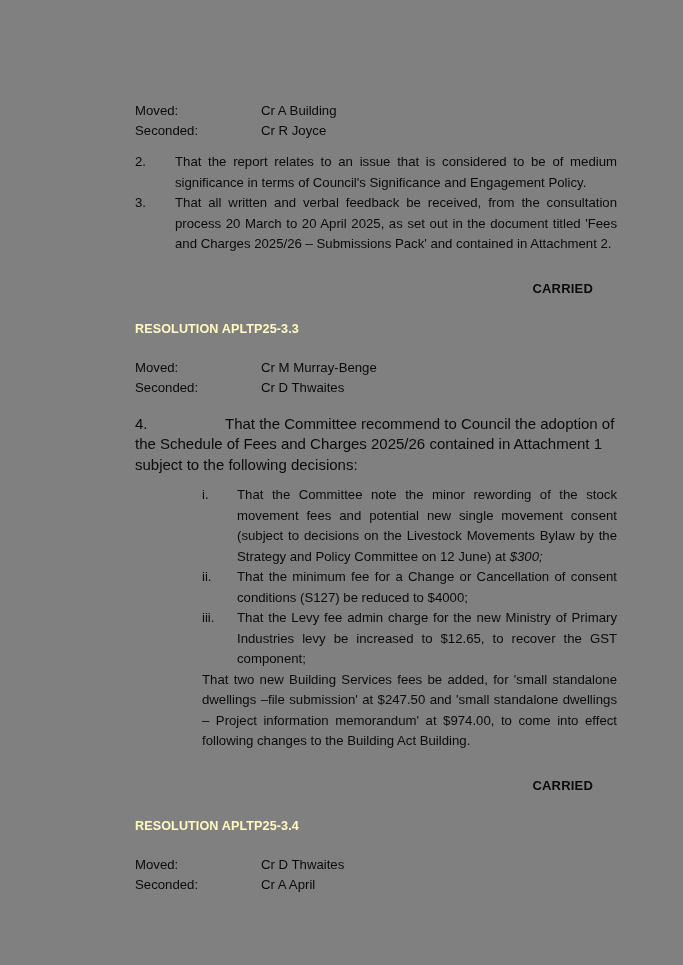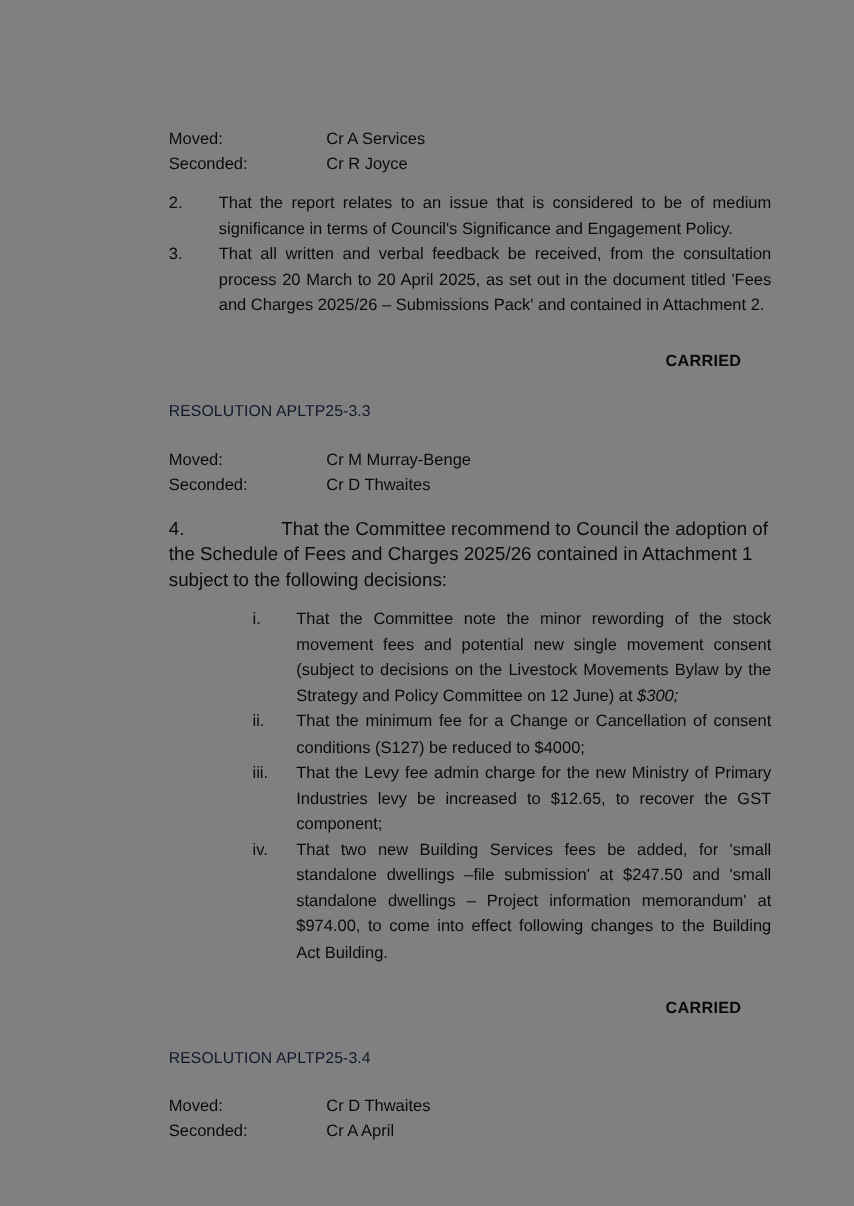--- a/index.html
+++ b/index.html
@@ -114,40 +114,40 @@
     font-weight: bold;
     text-align: right;
     letter-spacing: 0.2px;
     margin: 0;
     width: 458px;
   }
 
   
   .resolution-heading {
     font-size: 12.6px;
-    font-weight: normal;
-    color: #0f172a;
+    font-weight: bold;
+    color: #fef9c3;
     letter-spacing: 0.1px;
     margin: 0;
   }
 
   .sp-26 { height: 26px; }
   .sp-22 { height: 22px; }
   .sp-16 { height: 16px; }
 </style>
 </head>
 <body>
 
 <div class="page">
   <div class="content">
 
     <div class="mover-block">
       <div class="mover-row">
         <span class="mover-label">Moved:</span>
-        <span class="mover-name">Cr A Services</span>
+        <span class="mover-name">Cr A Building</span>
       </div>
       <div class="mover-row">
         <span class="mover-label">Seconded:</span>
         <span class="mover-name">Cr R Joyce</span>
       </div>
     </div>
 
     <div class="num-list">
 
       <div class="num-item">
@@ -198,21 +198,20 @@
         <span class="roman-marker">ii.</span>
         <span class="roman-body">That the minimum fee for a Change or Cancellation of consent conditions (S127) be reduced to $4000;</span>
       </div>
 
       <div class="roman-item">
         <span class="roman-marker">iii.</span>
         <span class="roman-body">That the Levy fee admin charge for the new Ministry of Primary Industries levy be increased to $12.65, to recover the GST component;</span>
       </div>
 
       <div class="roman-item">
-        <span class="roman-marker">iv.</span>
         <span class="roman-body">That two new Building Services fees be added, for 'small standalone dwellings –file submission' at $247.50 and 'small standalone dwellings – Project information memorandum' at $974.00, to come into effect following changes to the Building Act Building.</span>
       </div>
 
     </div>
 
     <div class="sp-26"></div>
 
     <div class="carried">CARRIED</div>
 
     <div class="sp-26"></div>

